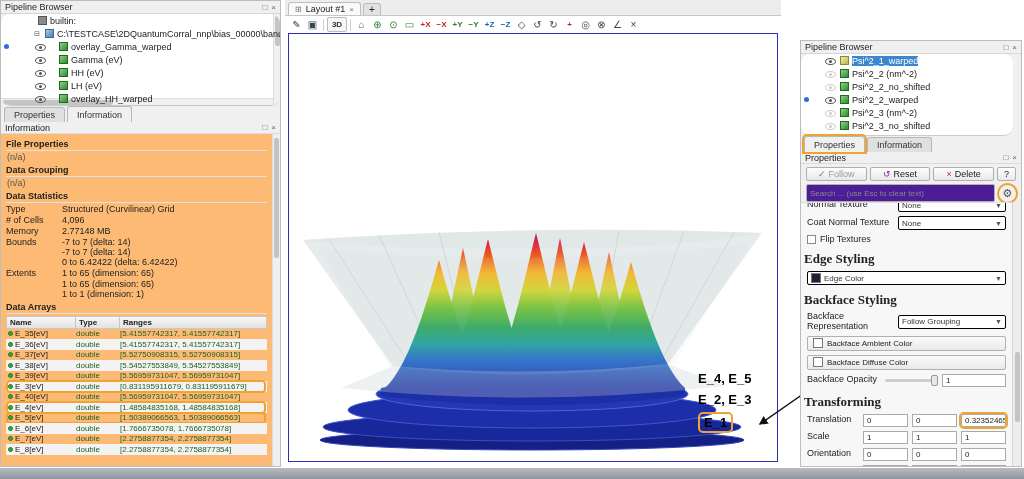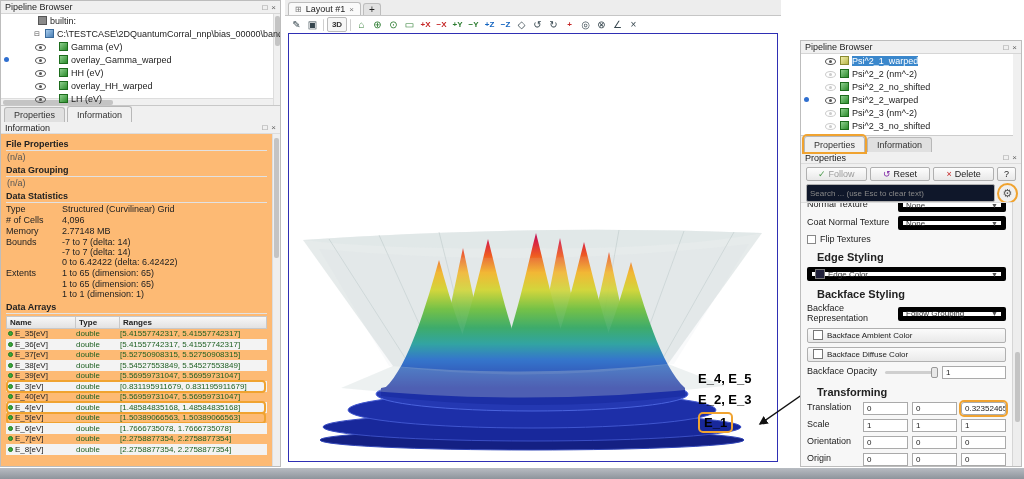--- a/index.html
+++ b/index.html
@@ -4,21 +4,21 @@
 <style>
   * { margin:0; padding:0; box-sizing:border-box; }
   html,body { width:1024px; height:479px; }
   body { position:relative; background:#fff; font-family:"Liberation Sans",sans-serif; overflow:hidden; color:#222; }
 
   .dockpanel { position:absolute; background:#f0f0f0; border:1px solid #bdbdbd; }
   .ptitle { height:13px; display:flex; align-items:center; padding:0 4px; font-size:9px; background:#f0f0f0; border-bottom:1px solid #d6d6d6; }
   .ptitle .tb-icons { margin-left:auto; display:flex; gap:4px; font-size:8px; color:#666; }
 
   
-  .tree { position:relative; background:#fff; overflow:hidden; }
+  .tree { position:relative; background:#fff; overflow:hidden;border-radius:9px; }
   .trow { position:relative; height:13px; display:flex; align-items:center; font-size:9px; white-space:nowrap; }
   .lvl0 { padding-left:13px; } .lvl1 { padding-left:20px; } .lvl2 { padding-left:34px; }
   .dot { position:absolute; left:3px; top:4px; width:5px; height:5px; border-radius:50%; }
   .dot-on { background:#2f6fd0; }
   .eye { position:relative; width:11px; height:11px; flex:none; margin-right:2px; visibility:hidden; }
   .eye.eye-on, .eye.eye-off { visibility:visible; }
   .eye::before { content:""; position:absolute; left:0; top:3px; width:9px; height:5px; border:1px solid #555; border-radius:50%; }
   .eye::after { content:""; position:absolute; left:4px; top:5px; width:3px; height:3px; border-radius:50%; background:#555; }
   .eye-off { opacity:.3; }
   .exp { width:9px; font-size:7px; color:#555; flex:none; }
@@ -91,34 +91,34 @@
   #right-tree .trow { padding-left:24px; }
   #right-tabs { position:absolute; left:0; right:0; top:95px; height:16px; }
   #props-header { position:absolute; left:0; right:0; top:111px; height:12px; display:flex; align-items:center; font-size:9px; padding:0 4px; border-bottom:1px solid #dcdcdc; }
   #props-header .tb-icons { margin-left:auto; font-size:8px; color:#666; display:flex; gap:4px; }
   #props-buttons { position:absolute; left:0; right:0; top:123px; height:20px; display:flex; gap:3px; padding:3px 5px; }
   .pbtn { display:flex; align-items:center; justify-content:center; gap:3px; font-size:9px; background:linear-gradient(#fdfdfd,#e8e8e8); border:1px solid #b0b0b0; border-radius:2px; padding:1px 6px; height:14px; flex:1; }
   .pbtn.help { flex:0 0 18px; }
   .pbtn.disabled { color:#9a9a9a; }
   .glyph-check { color:#4c9a4c; } .glyph-reset { color:#7b1fa2; } .glyph-del { color:#c62828; }
   #props-search { position:absolute; left:0; right:0; top:143px; height:18px; display:flex; align-items:center; gap:4px; padding:2px 5px; }
-  .search-input { flex:1; height:14px; background:#0f172a; border:1px solid #b0b0b0; border-radius:2px; font-size:8px; color:#888; display:flex; align-items:center; padding:8px 3px; white-space:nowrap; overflow:hidden; }
+  .search-input { flex:1; height:14px; background:#4c1d95; border:1px solid #b0b0b0; border-radius:2px; font-size:8px; color:#888; display:flex; align-items:center; padding:8px 3px; white-space:nowrap; overflow:hidden; }
   .gear-wrap { width:17px; height:17px; display:flex; align-items:center; justify-content:center; border-radius:50%; }
   .gear { font-size:11px; color:#555; }
   #props-body { position:absolute; left:0; right:9px; top:161px; bottom:0; background:#f7f7f7; overflow:hidden; border-top:1px solid #ddd; }
   #props-scroll { position:absolute; right:0; top:161px; bottom:0; width:9px; background:#ededed; border-left:1px solid #d5d5d5; }
   .prow { display:flex; align-items:center; gap:4px; margin:4px 6px 0; font-size:9px; }
   .prow.clip { margin-top:-5px; }
   .plabel { flex:1 1 auto; line-height:1.1; }
   .plabel.w50 { flex:0 0 52px; }
-  .combo { flex:0 0 108px; height:14px; background:#fff; border:5px solid #000000; border-radius:2px; display:flex; align-items:center; gap:3px; font-size:8px; padding:0 3px; color:#333; }
+  .combo { flex:0 0 108px; height:14px; background:#fff; border:1px solid #000000; border-radius:2px; display:flex; align-items:center; gap:3px; font-size:8px; padding:0 3px; color:#333; }
   .combo.wide { flex:1; }
   .combo .arrow { margin-left:auto; font-size:7px; color:#555; }
   .checkbox { width:9px; height:9px; border:1px solid #888; background:#fff; flex:none; }
-  .sect { font-weight:bold; font-size:11px; margin:7px 16px 0; }
+  .sect { font-weight:bold; font-size:13px; margin:7px 3px 0;font-family:Liberation Serif, serif; }
   .sw { width:10px; height:10px; border:1px solid #777; background:#fff; flex:none; }
   .sw.dark { background:#20203a; }
   .colorbtn { flex:1; display:flex; align-items:center; gap:4px; height:15px; background:linear-gradient(#fbfbfb,#e9e9e9); border:1px solid #b0b0b0; border-radius:2px; font-size:8px; padding:0 5px; }
   .slider { position:relative; height:3px; background:#cfcfcf; border-radius:2px; flex:1; }
   .knob { position:absolute; right:0; top:-4px; width:7px; height:11px; background:#e8e8e8; border:1px solid #999; border-radius:2px; }
   .opin { flex:0 0 64px; height:13px; background:#fff; border:1px solid #aaa; font-size:8px; display:flex; align-items:center; padding:0 3px; }
   .tin { flex:1; min-width:0; height:13px; background:#fff; border:1px solid #aaa; font-size:8px; display:flex; align-items:center; padding:0 3px; white-space:nowrap; overflow:hidden; }
 
   #taskbar { position:absolute; left:0; top:468px; width:1024px; height:11px; background:linear-gradient(#b8bcc2,#8e949c); }
 
@@ -158,66 +158,66 @@
         <span class="dot"></span>
         <span class="eye"></span>
         <span class="exp">⊟</span>
         <span class="twrap">
           <span class="titem-icon ic-file"></span>
           <span class="tlabel">C:\TESTCASE\2DQuantumCorral_nnp\bias_00000\bandedges.vtr</span>
         </span>
       </div>
 
       <div class="trow lvl2">
-        <span class="dot"></span>
-        <span class="eye eye-on"></span>
-        <span class="exp"></span>
-        <span class="twrap">
-          <span class="titem-icon ic-green"></span>
-          <span class="tlabel">Gamma (eV)</span>
-        </span>
-      </div>
-
-      <div class="trow lvl2">
         <span class="dot dot-on"></span>
         <span class="eye eye-on"></span>
         <span class="exp"></span>
         <span class="twrap">
           <span class="titem-icon ic-green"></span>
           <span class="tlabel">overlay_Gamma_warped</span>
         </span>
       </div>
 
       <div class="trow lvl2">
         <span class="dot"></span>
         <span class="eye eye-on"></span>
         <span class="exp"></span>
         <span class="twrap">
           <span class="titem-icon ic-green"></span>
-          <span class="tlabel">HH (eV)</span>
+          <span class="tlabel">Gamma (eV)</span>
         </span>
       </div>
 
       <div class="trow lvl2">
         <span class="dot"></span>
         <span class="eye eye-on"></span>
         <span class="exp"></span>
         <span class="twrap">
           <span class="titem-icon ic-green"></span>
-          <span class="tlabel">overlay_HH_warped</span>
+          <span class="tlabel">HH (eV)</span>
         </span>
       </div>
 
       <div class="trow lvl2">
         <span class="dot"></span>
         <span class="eye eye-on"></span>
         <span class="exp"></span>
         <span class="twrap">
           <span class="titem-icon ic-green"></span>
           <span class="tlabel">LH (eV)</span>
+        </span>
+      </div>
+
+      <div class="trow lvl2">
+        <span class="dot"></span>
+        <span class="eye eye-on"></span>
+        <span class="exp"></span>
+        <span class="twrap">
+          <span class="titem-icon ic-green"></span>
+          <span class="tlabel">overlay_HH_warped</span>
         </span>
       </div>
     </div>
   <div class="tabs" id="left-tabs">
     <div class="tab">Properties</div>
     <div class="tab active">Information</div>
   </div>
   <div id="info-header">
     <span>Information</span>
     <span class="tb-icons">

